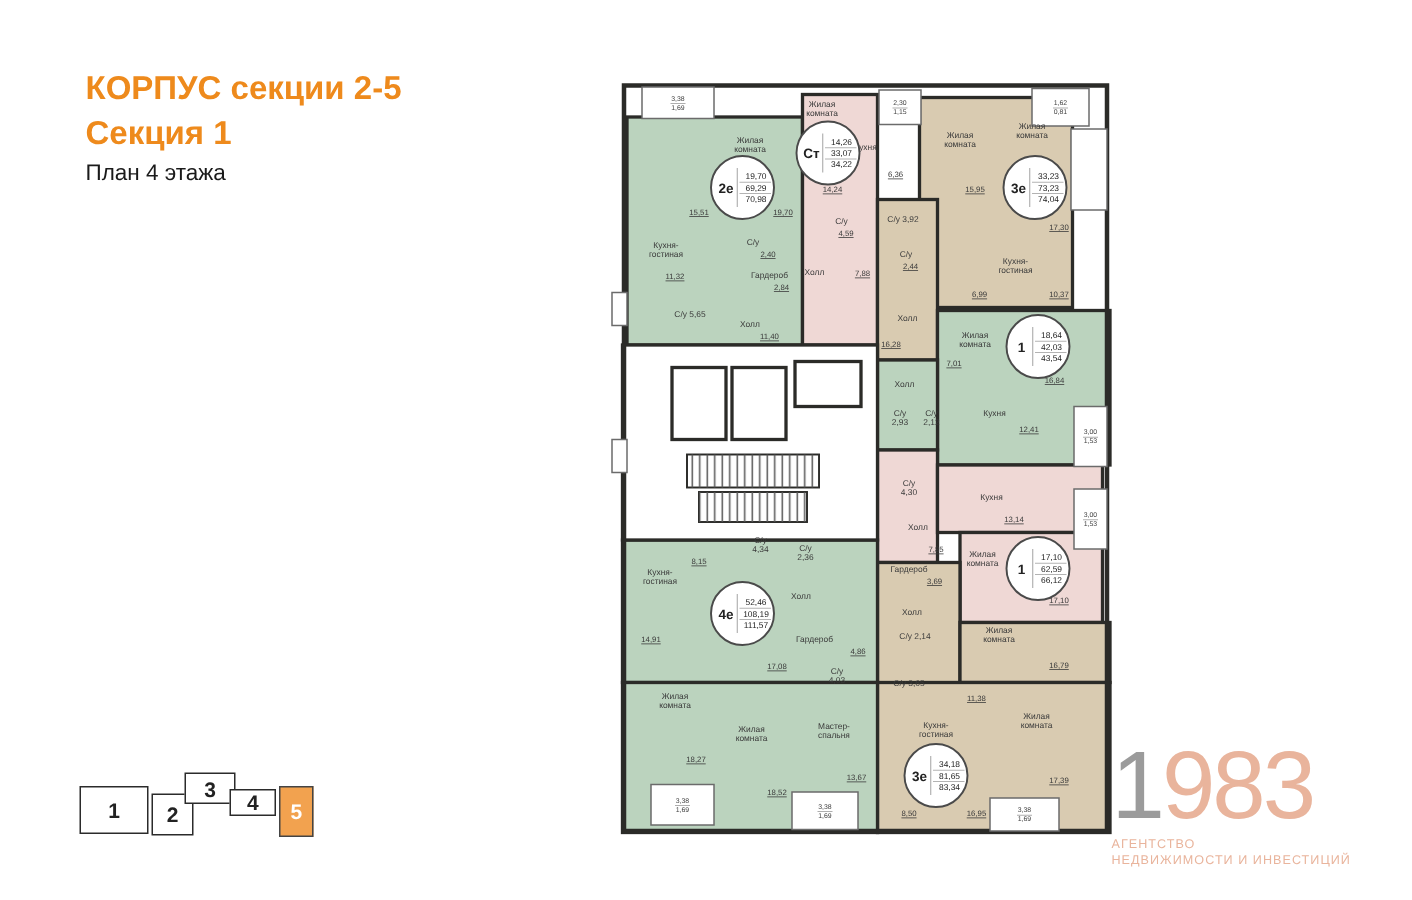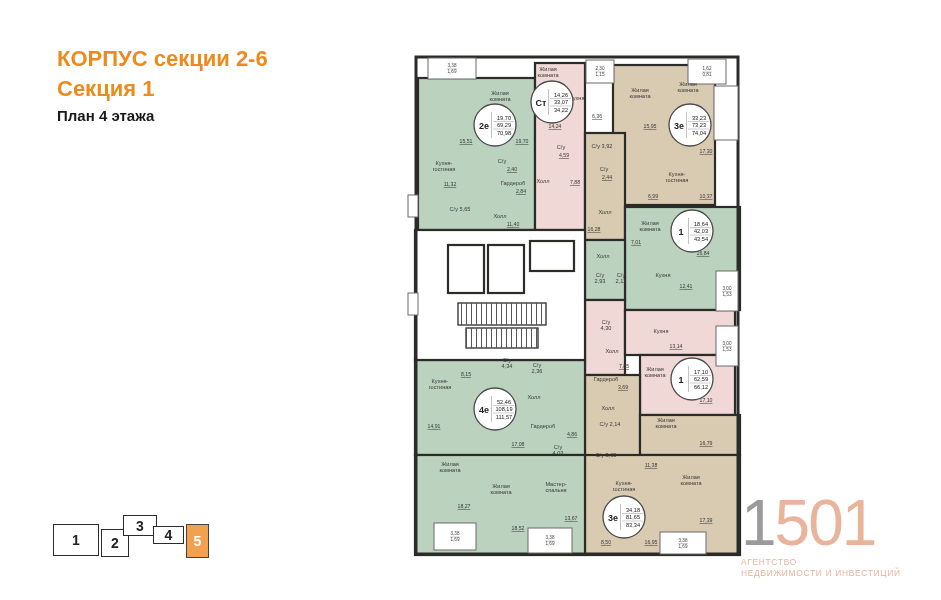--- a/index.html
+++ b/index.html
@@ -2,40 +2,40 @@
 <html style="--accent: #EE8A1C; --section_active: #F2A24F; --green: #BBD3BE; --pink: #EFD8D5; --tan: #D9CBB1; --wall: #2B2B28; --logo_gray: #9B9B9B; --logo_peach: #E9B49C;"><head>
 <meta charset="utf-8">
 <style>
   html,body{margin:0;padding:0}
   body{
     width:941px;height:600px;position:relative;background:#fff;overflow:hidden;
     font-family:"Liberation Sans",sans-serif;
   }
   .header{position:absolute;left:57px;top:44px}
   .h-line{font-size:22px;font-weight:bold;color:var(--accent);line-height:30px}
-  .h-sub{font-size:15px;font-weight:bold;color:#1a1a1a;margin-top:3px}
+  .h-sub{font-size:15px;font-weight:normal;color:#1a1a1a;margin-top:3px}
   #plan{position:absolute;left:400px;top:45px}
   .sec{
     position:absolute;border:1.6px solid #2b2b2b;background:#fff;box-sizing:border-box;
     display:flex;align-items:center;justify-content:center;
     font-size:14px;font-weight:bold;color:#222;
   }
   .sec.active{background:var(--section_active);color:#fff;border-color:#444}
   .logo{position:absolute;left:741px;top:492px;line-height:1}
   .logo-digits{font-size:64px;letter-spacing:-2px;line-height:62px;white-space:nowrap}
   .d-gray{color:var(--logo_gray)}
   .d-peach{color:var(--logo_peach)}
   .logo-tag{color:var(--logo_peach);font-size:8.4px;font-weight:normal;letter-spacing:.7px;line-height:11px;margin-top:3px}
   svg text{font-family:"Liberation Sans","DejaVu Sans",sans-serif}
 </style>
 </head>
 <body>
 
 <div class="header">
-  <div class="h-line">КОРПУС секции 2-6</div>
+  <div class="h-line">КОРПУС секции 2-5</div>
   <div class="h-line">Секция 1</div>
   <div class="h-sub">План 4 этажа</div>
 </div>
 
 <div id="plan">
   <svg id="plan-svg" width="345" height="515" viewBox="0 0 345 515">
       <defs>
         <pattern id="hatch" width="5" height="6" patternUnits="userSpaceOnUse">
           <line x1="1.5" y1="0" x2="1.5" y2="6" stroke="#555" stroke-width="1"></line>
         </pattern>
@@ -241,18 +241,18 @@
 
 <div id="section-nav">
     <div class="sec" style="left: 53px; top: 524px; width: 46px; height: 32px;">1</div>
     <div class="sec" style="left: 101px; top: 529px; width: 28px; height: 28px;">2</div>
     <div class="sec" style="left: 123px; top: 515px; width: 34px; height: 21px;">3</div>
     <div class="sec" style="left: 153px; top: 526px; width: 31px; height: 18px;">4</div>
     <div class="sec active" style="left: 186px; top: 524px; width: 23px; height: 34px;">5</div>
   </div>
 
 <div class="logo">
-  <div class="logo-digits"><span class="d-gray">1</span><span class="d-peach">501</span></div>
+  <div class="logo-digits"><span class="d-gray">1</span><span class="d-peach">983</span></div>
   <div class="logo-tag">
     <div>АГЕНТСТВО</div>
     <div>НЕДВИЖИМОСТИ И ИНВЕСТИЦИЙ</div>
   </div>
 </div>
 
 </body></html>

